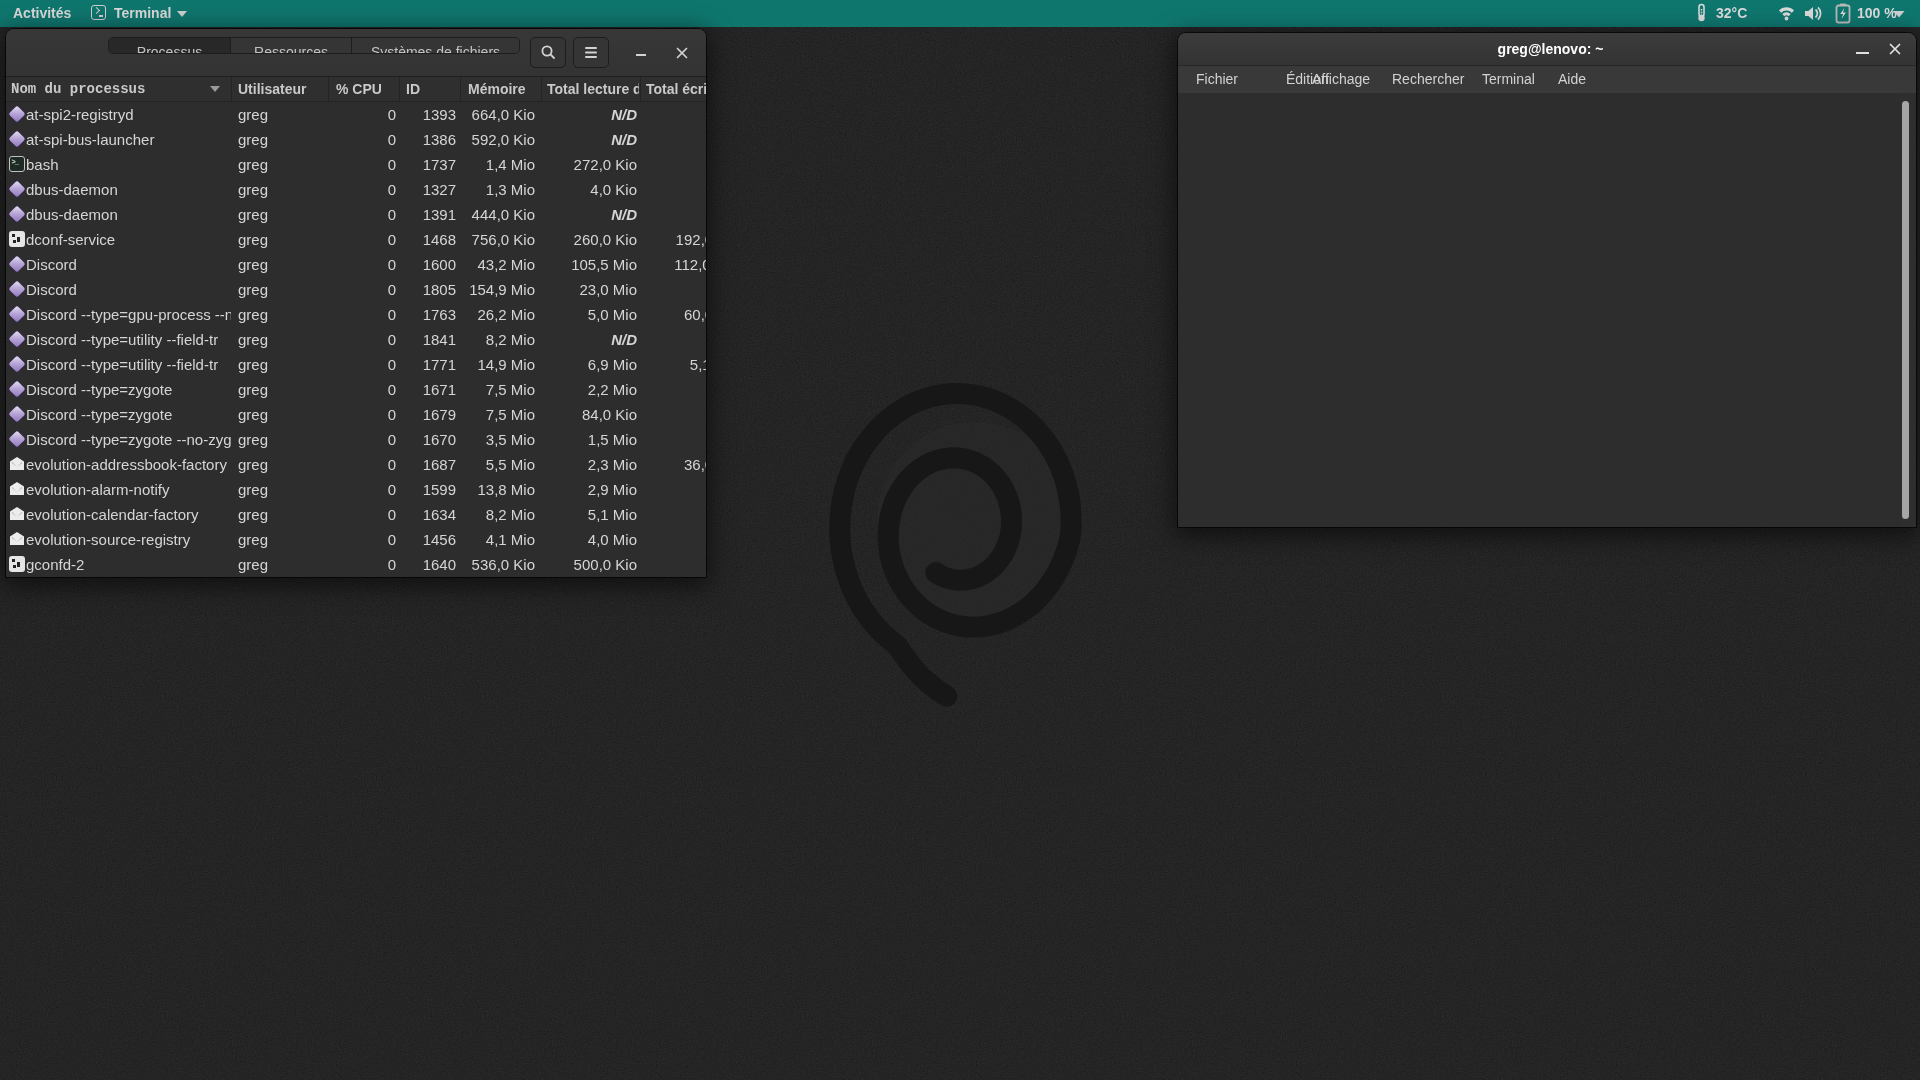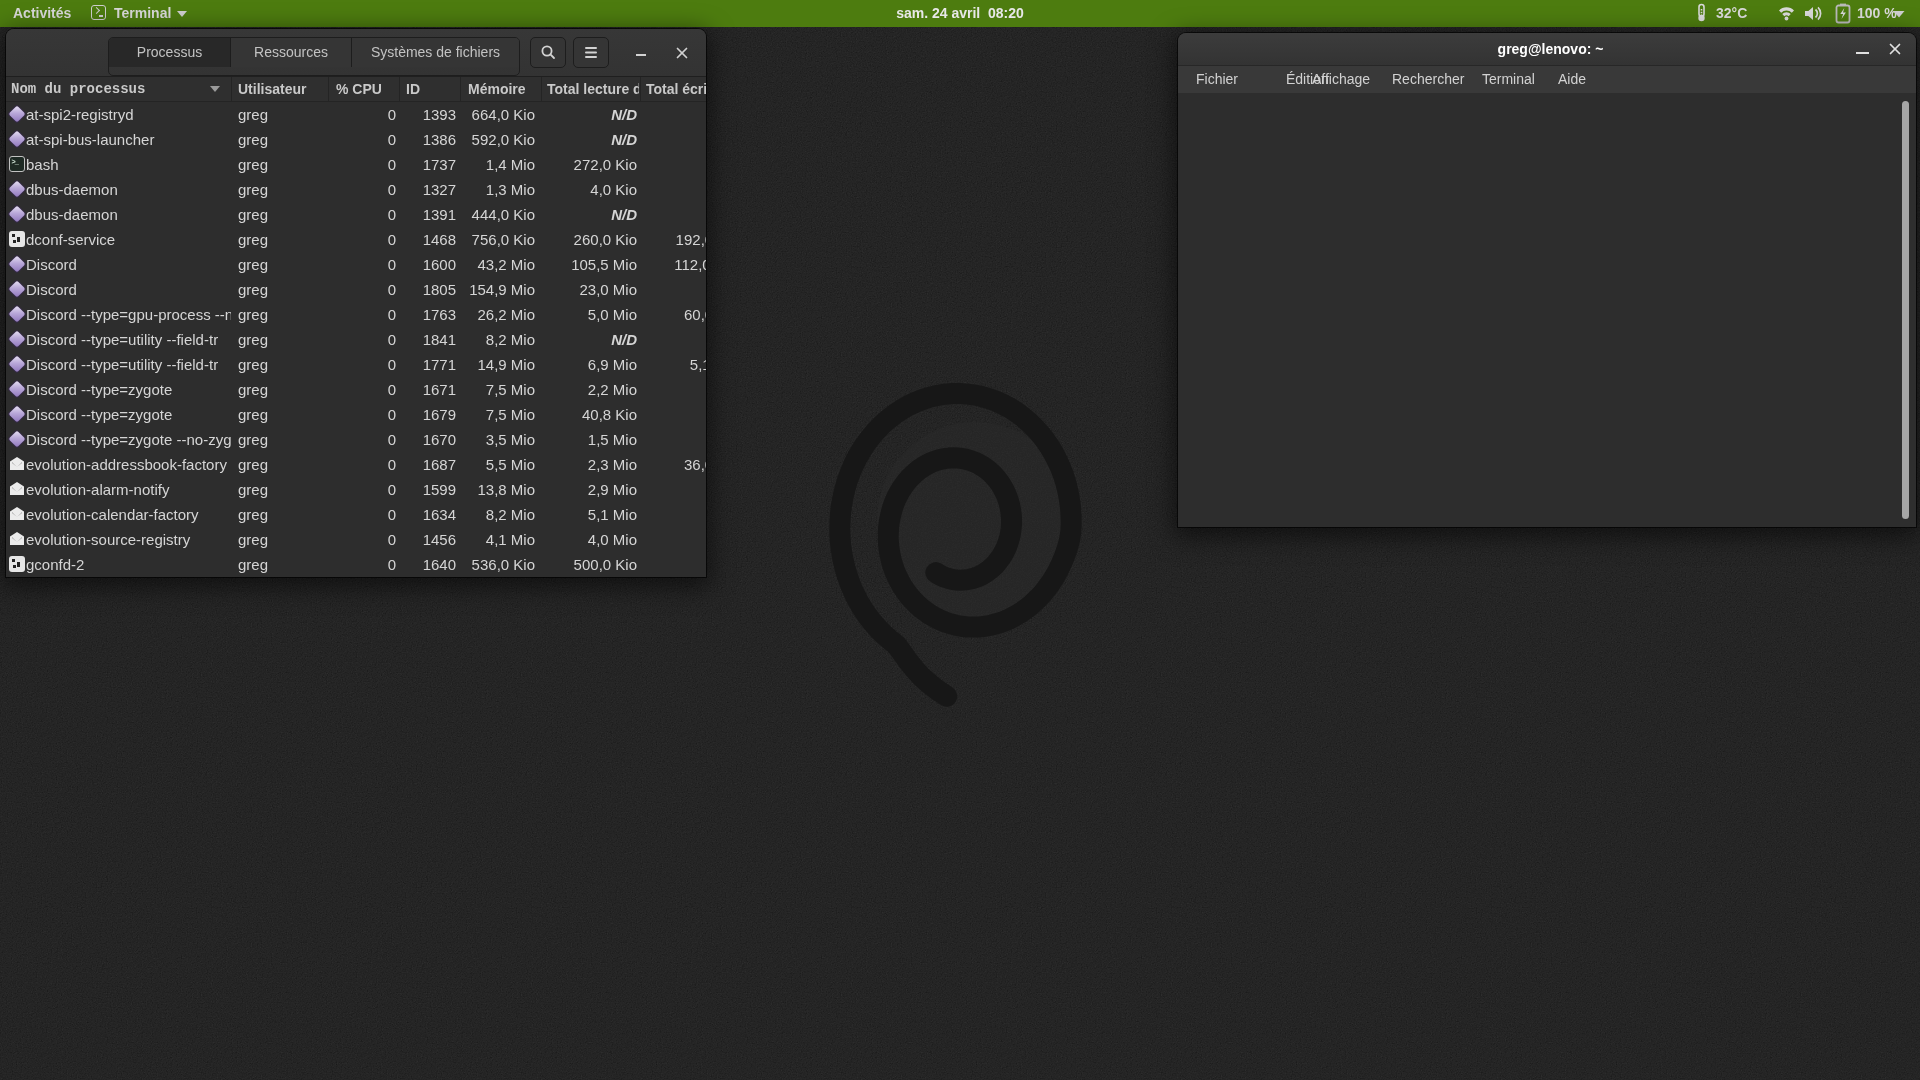--- a/index.html
+++ b/index.html
@@ -1,33 +1,33 @@
 <!DOCTYPE html>
 <html><head>
 <meta charset="utf-8">
 <style>
 * { margin:0; padding:0; box-sizing:border-box; }
 html,body { width:1920px; height:1080px; overflow:hidden; background:#262626; font-family:"Liberation Sans", sans-serif; }
 #desktop { position:absolute; left:0; top:0; width:1920px; height:1080px; background:#262626; }
 #noise { position:absolute; left:0; top:0; width:1920px; height:1080px; opacity:.9; }
 
 
-#topbar { position:absolute; left:0; top:0; width:1920px; height:27px; background:#4d7c0f; color:#d9d9d9; font-size:14px; font-weight:700;text-decoration:underline; }
+#topbar { position:absolute; left:0; top:0; width:1920px; height:27px; background:#0f766e; color:#d9d9d9; font-size:14px; font-weight:700;text-decoration:underline; }
 #topbar .act { position:absolute; left:13px; top:5px; }
 #topbar .termico { position:absolute; left:91px; top:5px; width:15px; height:15px; border:1.6px solid #cfcfcf; border-radius:3px; }
 #topbar .termico:before { content:""; position:absolute; left:2px; top:2px; width:4px; height:4px; border-right:1.6px solid #cfcfcf; border-bottom:1.6px solid #cfcfcf; transform:rotate(-45deg); }
 #topbar .termico:after { content:""; position:absolute; right:2px; bottom:2px; width:4px; height:1.6px; background:#cfcfcf; }
 #topbar .tname { position:absolute; left:114px; top:5px; }
 #topbar .caret { position:absolute; left:177px; top:11px; width:0; height:0; border-left:5px solid transparent; border-right:5px solid transparent; border-top:6px solid #cfcfcf; }
 #topbar .clock { position:absolute; left:0; width:1920px; text-align:center; top:5px; font-weight:700; color:#e8e8e8;}
 
 
 #sysmon { position:absolute; left:6px; top:29px; width:700px; height:548px; border-radius:8px 8px 0 0; box-shadow:0 6px 24px 4px rgba(0,0,0,.55), 0 0 0 1px rgba(0,0,0,.65); background:#2d2d2d; }
 #sm-header { position:absolute; left:0; top:0; width:700px; height:48px; background:linear-gradient(#373737,#333333); border-bottom:1px solid #1f1f1f; border-radius:8px 8px 0 0; }
-#sm-tabs { position:absolute; left:102px; top:8px; height:39px; display:flex; border:1px solid #1d1d1d; border-radius:5px; overflow:hidden; }
+#sm-tabs { position:absolute; left:102px; top:8px; height:17px; display:flex; border:1px solid #1d1d1d; border-radius:5px; overflow:hidden; }
 #sm-tabs .tab { height:29px; line-height:29px; text-align:center; color:#c3c3c3; font-size:14px; background:#353535; border-right:1px solid #1d1d1d; }
 #sm-tabs .tab.active { background:#282828; }
 #sm-tabs .tab:last-child { border-right:none; }
 .hbtn { position:absolute; top:8px; width:36px; height:31px; background:#353535; border:1px solid #1d1d1d; border-radius:5px; }
 
 
 #sm-thead { position:absolute; left:0; top:48px; width:700px; height:25px; background:#2f2f2f; border-bottom:1px solid #242424; font-size:14px; font-weight:700; color:#c9c9c9; }
 #sm-thead .sep { position:absolute; top:0; width:1px; height:25px; background:#242424; }
 #sm-thead span { position:absolute; top:4px; }
 #sm-body { position:absolute; left:0; top:73px; width:700px; height:475px; overflow:hidden; font-size:15px; color:#d5d5d5; }
@@ -84,21 +84,20 @@
       <path id="spiralpath" d="M946.8,696.3 L937.7,690.3 L929.2,683.6 L921.3,676.5 L914.2,668.8 L907.8,660.7 L902.0,652.4 L896.4,644.9 L889.8,639.7 L883.5,634.1 L877.6,628.1 L872.0,621.7 L866.8,614.8 L862.0,607.6 L857.6,600.1 L853.7,592.3 L850.3,584.2 L847.3,575.9 L844.8,567.4 L842.8,558.8 L841.3,550.0 L840.3,541.2 L839.8,532.3 L839.9,523.4 L840.4,514.5 L841.4,505.8 L843.0,497.1 L845.0,488.6 L847.5,480.2 L850.5,472.1 L853.9,464.2 L857.7,456.6 L862.0,449.3 L866.7,442.4 L871.8,435.8 L877.2,429.6 L882.9,423.9 L889.0,418.6 L895.3,413.7 L901.9,409.4 L908.7,405.5 L915.7,402.2 L922.9,399.4 L930.2,397.1 L937.6,395.4 L945.1,394.2 L952.6,393.6 L960.2,393.6 L967.7,394.1 L975.1,395.1 L982.5,396.7 L989.7,398.9 L996.8,401.5 L1003.7,404.7 L1010.4,408.4 L1016.9,412.5 L1023.1,417.1 L1029.0,422.2 L1034.6,427.7 L1039.9,433.5 L1044.8,439.7 L1049.3,446.3 L1053.5,453.2 L1057.2,460.4 L1060.6,467.8 L1063.5,475.4 L1065.9,483.2 L1067.9,491.2 L1069.4,499.3 L1070.5,507.4 L1071.0,515.6 L1071.2,523.8 L1070.8,532.0 L1069.5,540.1 L1067.4,547.9 L1064.8,555.5 L1061.8,562.8 L1058.5,569.8 L1054.8,576.5 L1050.8,582.8 L1046.4,588.8 L1041.8,594.4 L1036.9,599.5 L1031.8,604.3 L1026.5,608.6 L1020.9,612.5 L1015.3,615.9 L1009.5,618.9 L1003.6,621.4 L997.6,623.4 L991.6,625.0 L985.6,626.2 L979.5,626.9 L973.5,627.1 L967.6,626.9 L961.8,626.3 L956.0,625.2 L950.4,623.8 L944.9,621.9 L939.6,619.7 L934.4,617.1 L929.5,614.2 L924.8,610.9 L920.4,607.4 L916.1,603.5 L912.2,599.4 L908.5,595.1 L905.1,590.5 L902.0,585.8 L899.3,580.9 L896.8,575.8 L894.6,570.6 L892.7,565.3 L891.2,559.9 L890.0,554.5 L889.1,549.1 L888.5,543.6 L888.2,538.2 L888.3,532.8 L888.6,527.4 L889.2,522.2 L890.2,517.0 L891.4,512.0 L892.8,507.1 L894.5,502.4 L896.5,497.8 L898.7,493.5 L901.1,489.3 L903.8,485.4 L906.6,481.7 L909.6,478.2 L912.8,475.0 L916.1,472.0 L919.5,469.3 L923.1,466.9 L926.7,464.8 L930.5,462.9 L934.3,461.3 L938.1,460.1 L942.0,459.1 L945.9,458.4 L949.8,458.0 L953.7,457.8 L957.6,458.0 L961.4,458.4 L965.2,459.1 L968.9,460.1 L972.5,461.3 L976.0,462.7 L979.4,464.4 L982.7,466.4 L985.8,468.5 L988.8,470.9 L991.7,473.4 L994.4,476.2 L996.9,479.1 L999.2,482.1 L1001.3,485.3 L1003.3,488.7 L1005.0,492.1 L1006.6,495.6 L1007.9,499.3 L1009.1,503.0 L1010.0,506.7 L1010.7,510.5 L1011.2,514.4 L1011.5,518.2 L1011.5,522.0 L1011.4,525.8 L1011.0,529.6 L1010.5,533.3 L1009.7,537.0 L1008.7,540.6 L1007.6,544.1 L1006.2,547.5 L1004.7,550.8 L1003.0,553.9 L1001.2,556.9 L999.1,559.8 L997.0,562.5 L994.7,565.1 L992.2,567.5 L989.7,569.7 L987.0,571.7 L984.2,573.5 L981.4,575.1 L978.4,576.5 L975.4,577.6 L972.4,578.6 L969.3,579.3 L966.1,579.8 L963.0,580.1 L959.8,580.2 L956.7,580.0 L953.5,579.6 L950.4,579.0 L947.4,578.1 L944.4,577.1 L941.4,575.8 L938.6,574.3 L935.8,572.6" stroke="#161616" stroke-width="21" stroke-linecap="round"></path>
     </g>
   </svg>
 </div>
 
 <div id="topbar">
   <span class="act">Activités</span>
   <span class="termico"></span>
   <span class="tname">Terminal</span>
   <span class="caret"></span>
-  <div class="clock">sam. 24 avril&nbsp; 08:20</div>
   <svg class="ricons" width="230" height="27" viewBox="0 0 230 27" style="position:absolute;left:1690px;top:0;">
     <g fill="none" stroke="#d8d8d8" stroke-width="1.6">
       <rect x="9" y="4.5" width="5" height="12" rx="2.5"></rect>
       <circle cx="11.5" cy="18" r="3.2" fill="#d8d8d8" stroke="none"></circle>
       <line x1="11.5" y1="9" x2="11.5" y2="15" stroke-dasharray="1.5,1.3"></line>
     </g>
     <text x="26" y="18" font-family="Liberation Sans, sans-serif" font-size="14" font-weight="700" fill="#d9d9d9">32°C</text>
     <g fill="#d8d8d8">
       <path d="M89 10.5 a10.5 10.5 0 0 1 15 0 l-2.2 2.3 a7.4 7.4 0 0 0 -10.6 0 Z"></path>
       <path d="M92.2 14 a6 6 0 0 1 8.6 0 l-2.2 2.3 a3 3 0 0 0 -4.2 0 Z"></path>
@@ -286,21 +285,21 @@
         <span class="tr">2,2 Mio</span>
         <span class="tw"></span>
       </div>
 <div class="row" style="top:300px">
         <span class="ic diamond"></span>
         <span class="nm">Discord --type=zygote</span>
         <span class="usr">greg</span>
         <span class="cpu">0</span>
         <span class="pid">1679</span>
         <span class="mem">7,5 Mio</span>
-        <span class="tr">40,8 Kio</span>
+        <span class="tr">84,0 Kio</span>
         <span class="tw"></span>
       </div>
 <div class="row" style="top:325px">
         <span class="ic diamond"></span>
         <span class="nm">Discord --type=zygote --no-zygote</span>
         <span class="usr">greg</span>
         <span class="cpu">0</span>
         <span class="pid">1670</span>
         <span class="mem">3,5 Mio</span>
         <span class="tr">1,5 Mio</span>

